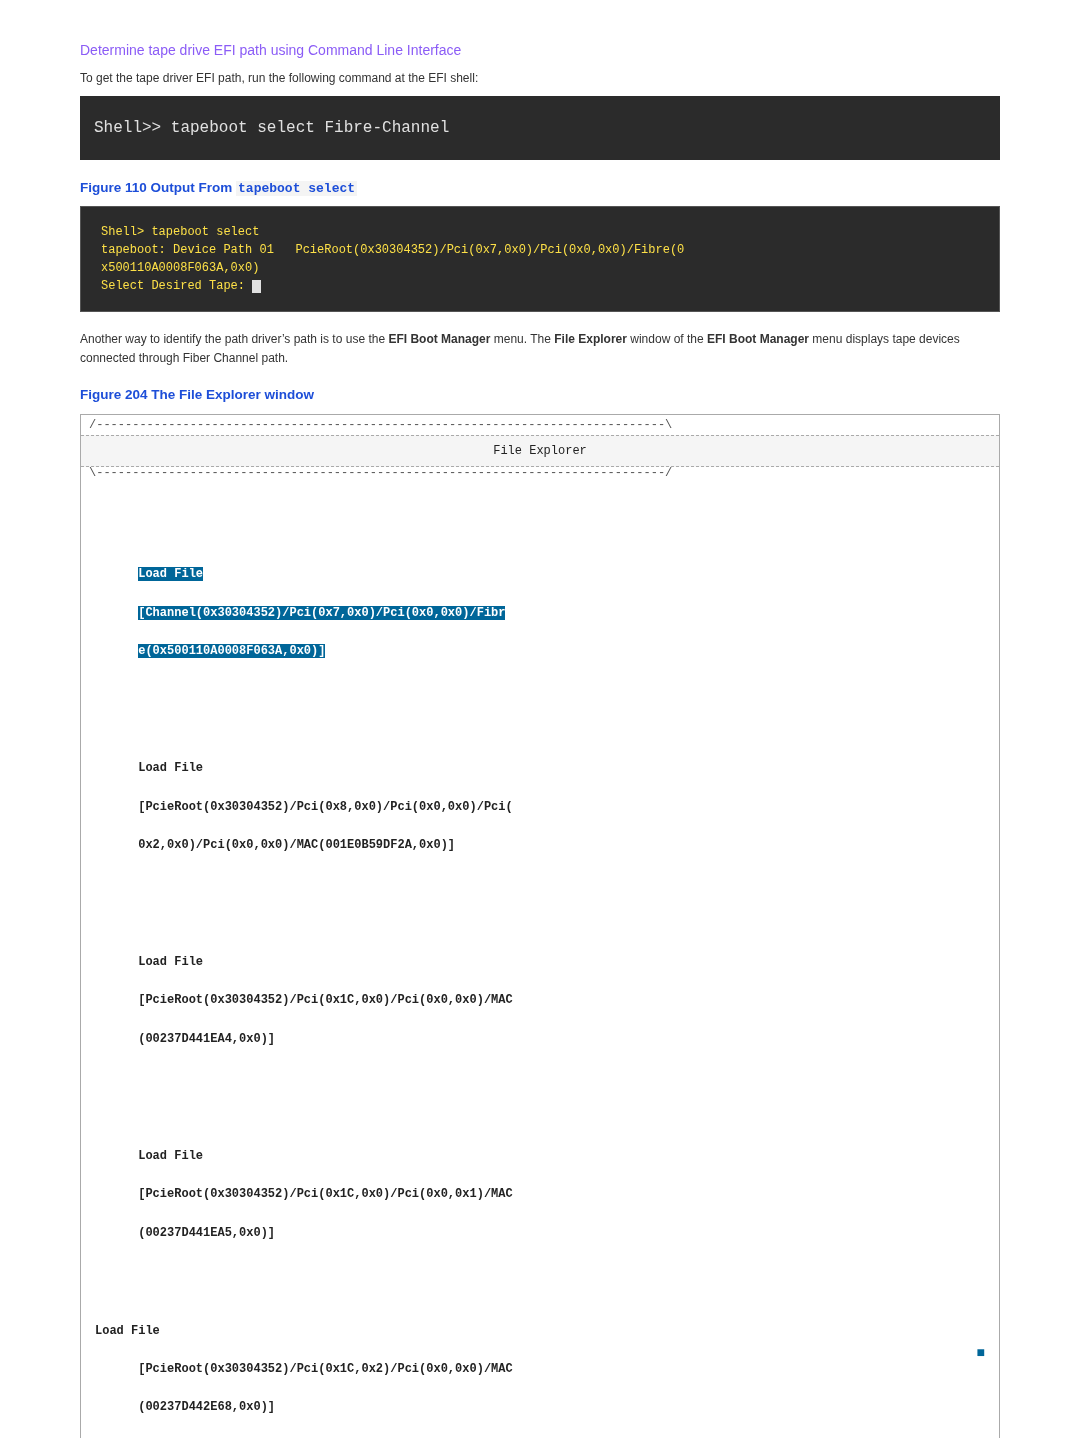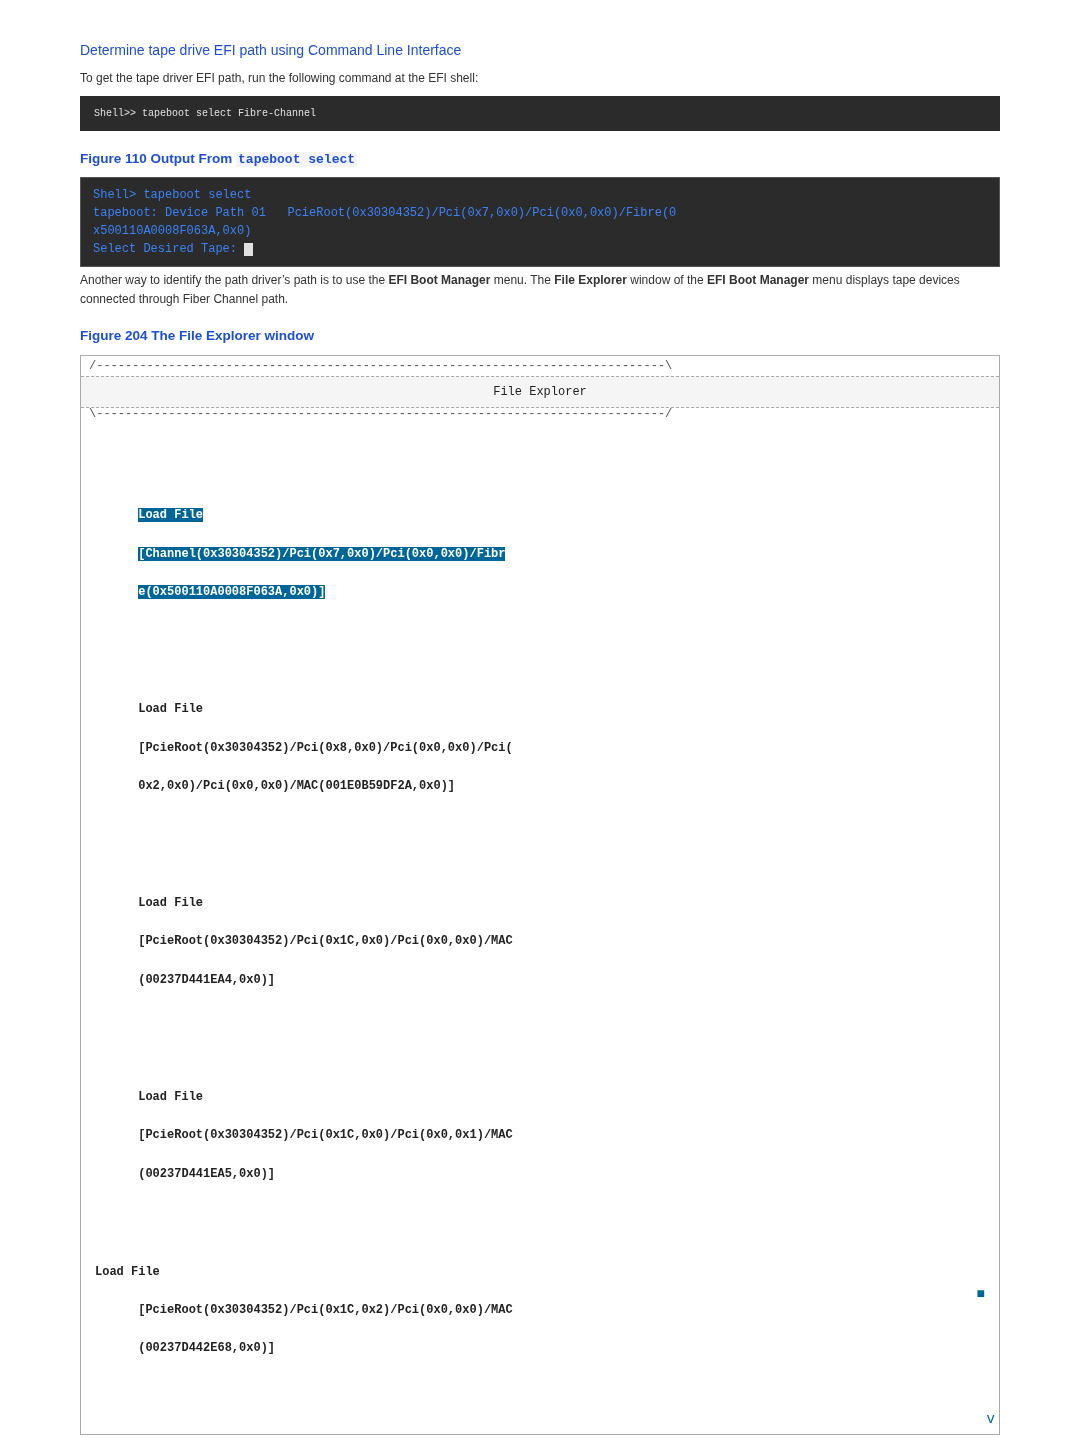--- a/index.html
+++ b/index.html
@@ -7,21 +7,21 @@
       font-family: Arial, Helvetica, sans-serif;
       font-size: 14px;
       color: #333;
       background: #fff;
       width: 1080px;
       min-height: 1438px;
       padding: 40px 80px 60px 80px;
       line-height: 1.5;
     }
 
-    .link-color { color: #1d4ed8; text-decoration: none; }
+    .link-color { color: #8b5cf6; text-decoration: none; }
 
     .section-heading {
       color: #00aacc;
       font-size: 14px;
       font-weight: normal;
       margin-bottom: 8px;
     }
 
     .figure-heading {
       color: #1d4ed8;
@@ -40,37 +40,37 @@
 
     .code-inline {
       font-family: 'Courier New', Courier, monospace;
       font-size: 13px;
       background: #f4f4f4;
       padding: 0 2px;
     }
 
     .code-block {
       font-family: 'Courier New', Courier, monospace;
-      font-size: 10px;
+      font-size: 16px;
       background: #2b2b2b;
       color: #e0e0e0;
-      padding: 10px 14px;
+      padding: 20px 14px;
       margin-bottom: 14px;
       line-height: 1.5;
       border: none;
       white-space: pre;
     }
 
     .terminal-box {
       background: #2b2b2b;
-      color: #3b82f6;
-      font-family: 'Courier New', Courier, monospace;
-      font-size: 12px;
-      padding: 0;
-      margin-bottom: 4px;
+      color: #fde047;
+      font-family: 'Courier New', Courier, monospace;
+      font-size: 12px;
+      padding: 8px;
+      margin-bottom: 18px;
       border: 1px solid #555;
     }
 
     .terminal-content {
       padding: 8px 12px;
       white-space: pre-wrap;
       word-break: break-all;
       line-height: 1.5;
     }
 

